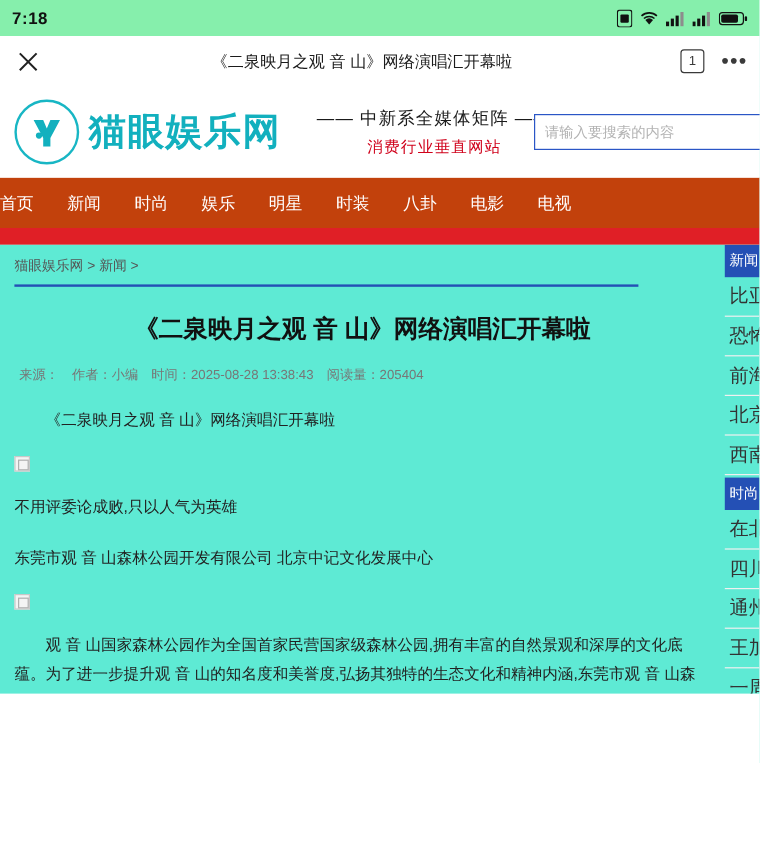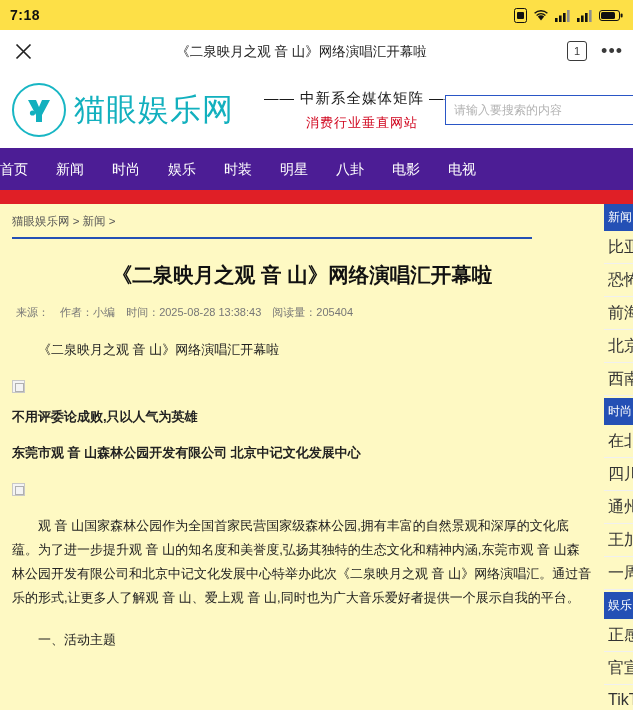--- a/index.html
+++ b/index.html
@@ -11,21 +11,21 @@
   }
   body { position: relative; }
 
   
   .statusbar {
     height: 30px;
     display: flex;
     align-items: center;
     justify-content: space-between;
     padding: 0 10px;
-    background: #fde047;
+    background: #86efac;
   }
   .status-time {
     font-size: 14px;
     font-weight: bold;
     color: #111;
     letter-spacing: .5px;
   }
   .status-icons {
     display: flex;
     align-items: center;
@@ -100,21 +100,21 @@
   .logo-wrap { display: flex; align-items: center; flex: 0 0 auto; }
   .logo-mark {
     width: 54px; height: 54px;
     border-radius: 50%;
     border: 2.5px solid #18b6c4;
     display: flex; align-items: center; justify-content: center;
     margin-right: 8px;
   }
   .logo-text {
     font-size: 31px;
-    font-weight: normal;
+    font-weight: bold;
     color: #12b0be;
     letter-spacing: 1px;
     font-family: "DejaVu Sans", sans-serif;
   }
   .header-slogan {
     flex: 0 0 auto;
     text-align: center;
     margin-left: 30px;
   }
   .slogan-line1 {
@@ -150,40 +150,40 @@
     font-size: 12px;
     color: #333;
     font-family: "Liberation Sans", sans-serif;
     background: transparent;
   }
   .header-search input::placeholder { color: #b3b3b3; }
 
   
   .navbar {
     height: 42px;
-    background: #4c1d95;
+    background: #c2410c;
     display: flex;
     align-items: center;
   }
   .nav-item {
     color: #ffffff;
     font-size: 14px;
     padding: 0 14px;
     white-space: nowrap;
     line-height: 42px;
   }
   .nav-item:first-child { padding-left: 0px; }
   .red-bar { height: 14px; background: #e01f26; }
 
   
   .content {
     position: relative;
-    height: 506px;
-    overflow: hidden;
-    background: #fef9c3;
+    height: 374px;
+    overflow: hidden;
+    background: #5eead4;
   }
   .main-col {
     position: absolute;
     left: 0; top: 0;
     width: 604px;
     padding: 0 12px;
   }
   .breadcrumb {
     font-size: 11.5px;
     color: #555;
@@ -206,21 +206,21 @@
     margin-top: 16px;
   }
   .article-meta span { margin: 0 4px; }
 
   .para {
     font-size: 13px;
     color: #222;
     line-height: 24px;
     margin-top: 18px;
   }
-  .para.bold { font-weight: bold; margin-top: 12px; }
+  .para.bold { font-weight: normal; }
   .para.indent { text-indent: 26px; }
 
   .broken-img {
     width: 13px; height: 13px;
     border: 1px solid #c8c8c8;
     background: #f4f4f4;
     margin-top: 18px;
     position: relative;
   }
   .broken-img::after {
@@ -331,22 +331,22 @@
   <div class="header-search">
     <input type="text" placeholder="请输入要搜索的内容" style="">
   </div>
 </div>
 
 <div class="navbar">
   <a class="nav-item">首页</a>
   <a class="nav-item">新闻</a>
   <a class="nav-item">时尚</a>
   <a class="nav-item">娱乐</a>
+  <a class="nav-item">明星</a>
   <a class="nav-item">时装</a>
-  <a class="nav-item">明星</a>
   <a class="nav-item">八卦</a>
   <a class="nav-item">电影</a>
   <a class="nav-item">电视</a>
 </div>
 <div class="red-bar"></div>
 
 <div class="content">
 
   <div class="main-col">
     <div class="breadcrumb">猫眼娱乐网 &gt; 新闻 &gt;</div>

